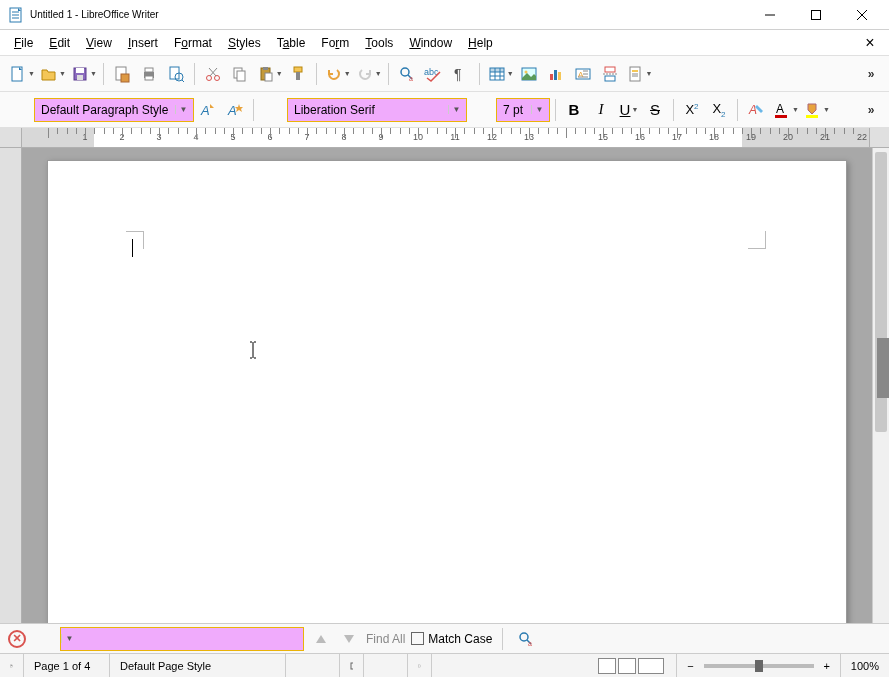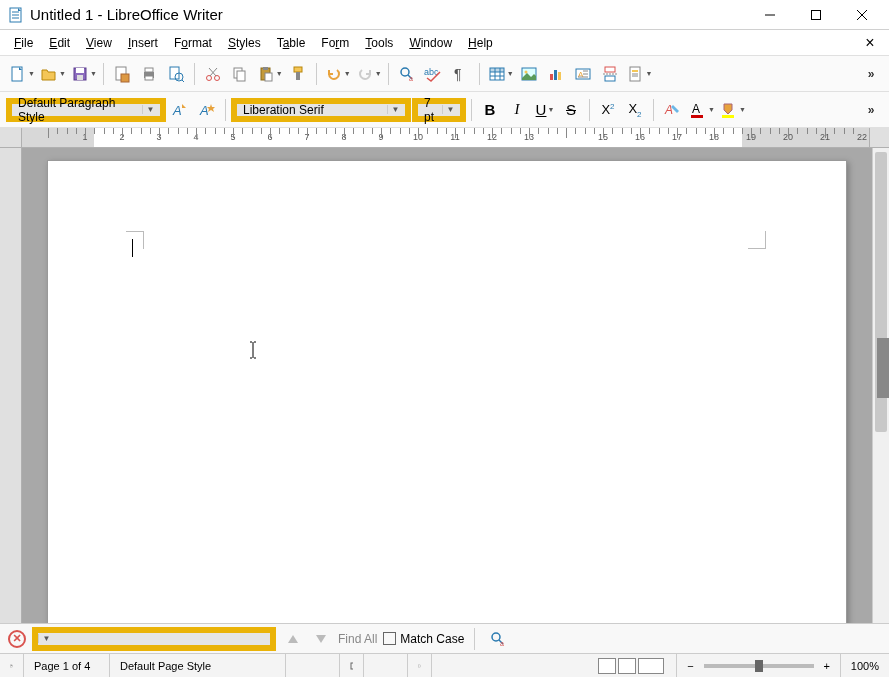--- a/index.html
+++ b/index.html
@@ -1,36 +1,36 @@
 <!DOCTYPE html>
 <html><head>
 <meta charset="utf-8">
 <style>
   * { box-sizing: border-box; margin: 0; padding: 0; font-family: "Segoe UI", Tahoma, sans-serif; }
   body { width: 889px; height: 699px; background: #fff; overflow: hidden; font-size: 12px; }
   
   
   .titlebar { height: 30px; background: #fff; border-bottom: 1px solid #d0d0d0; display: flex; align-items: center; padding: 0 4px; }
   .titlebar .app-icon { width: 16px; height: 16px; margin: 0 6px 0 4px; }
-  .titlebar .title { flex: 1; font-size: 15px; }
+  .titlebar .title { flex: 1; font-size: 10px; }
   .titlebar .win-btn { width: 46px; height: 30px; display: flex; align-items: center; justify-content: center; cursor: pointer; }
   
   
   .menubar { height: 26px; display: flex; align-items: center; padding: 0 6px; border-bottom: 1px solid #e0e0e0; }
   .menubar .menu-item { padding: 3px 8px; cursor: pointer; font-size: 12px; }
   .menubar .menu-item u { text-decoration: underline; }
   .menubar .close-doc { width: 26px; text-align: center; cursor: pointer; margin-left: auto; font-size: 16px; }
   
   
   .toolbar { height: 36px; display: flex; align-items: center; padding: 2px 6px; gap: 1px; border-bottom: 1px solid #e0e0e0; background: #fafafa; }
   .tb-btn { min-width: 26px; height: 26px; display: inline-flex; align-items: center; justify-content: center; cursor: pointer; border: 1px solid transparent; border-radius: 2px; padding: 0 2px; }
   .tb-btn.dd { padding-right: 0; }
   .dd-arrow { font-size: 7px; margin-left: 1px; color: #555; }
   .sep { width: 1px; height: 22px; background: #ccc; margin: 0 4px; }
-  .combo { height: 24px; border: 6px solid #eab308; background: #e5e5e5; display: flex; align-items: center; padding: 0 2px 0 6px; cursor: pointer; font-size: 12px; }
+  .combo { height: 24px; border: 1px solid #eab308; background: #f0abfc; display: flex; align-items: center; padding: 0 2px 0 6px; cursor: pointer; font-size: 12px; margin-left: 28px; }
   .combo .cv { flex: 1; }
   .combo .ca { width: 16px; text-align: center; border-left: 1px solid #ccc; font-size: 8px; color: #555; }
   .more { margin-left: auto; font-weight: bold; letter-spacing: -2px; color: #333; padding: 0 6px; }
   
   
   .ruler-wrap { height: 20px; background: #e8e8e8; position: relative; display: flex; border-bottom: 1px solid #b0b0b0; }
   .ruler-corner { width: 22px; background: #e0e0e0; border-right: 1px solid #b0b0b0; }
   .ruler { flex: 1; background: #fff; position: relative; overflow: hidden; font-size: 9px; color: #555; }
   .ruler .tick { position: absolute; top: 0; border-left: 1px solid #888; height: 6px; }
   .ruler .tick.major { height: 10px; }

